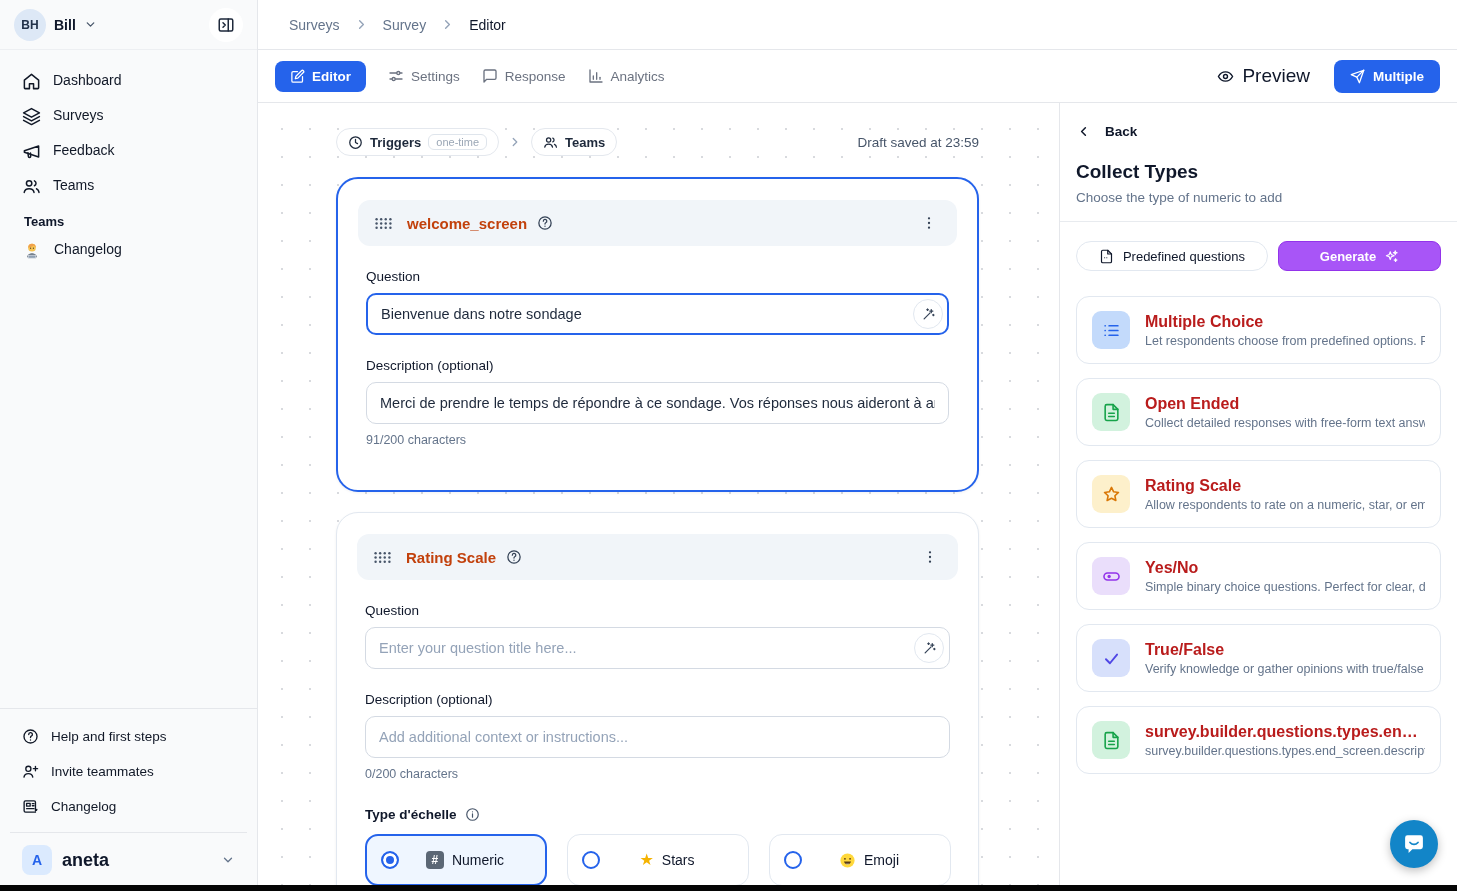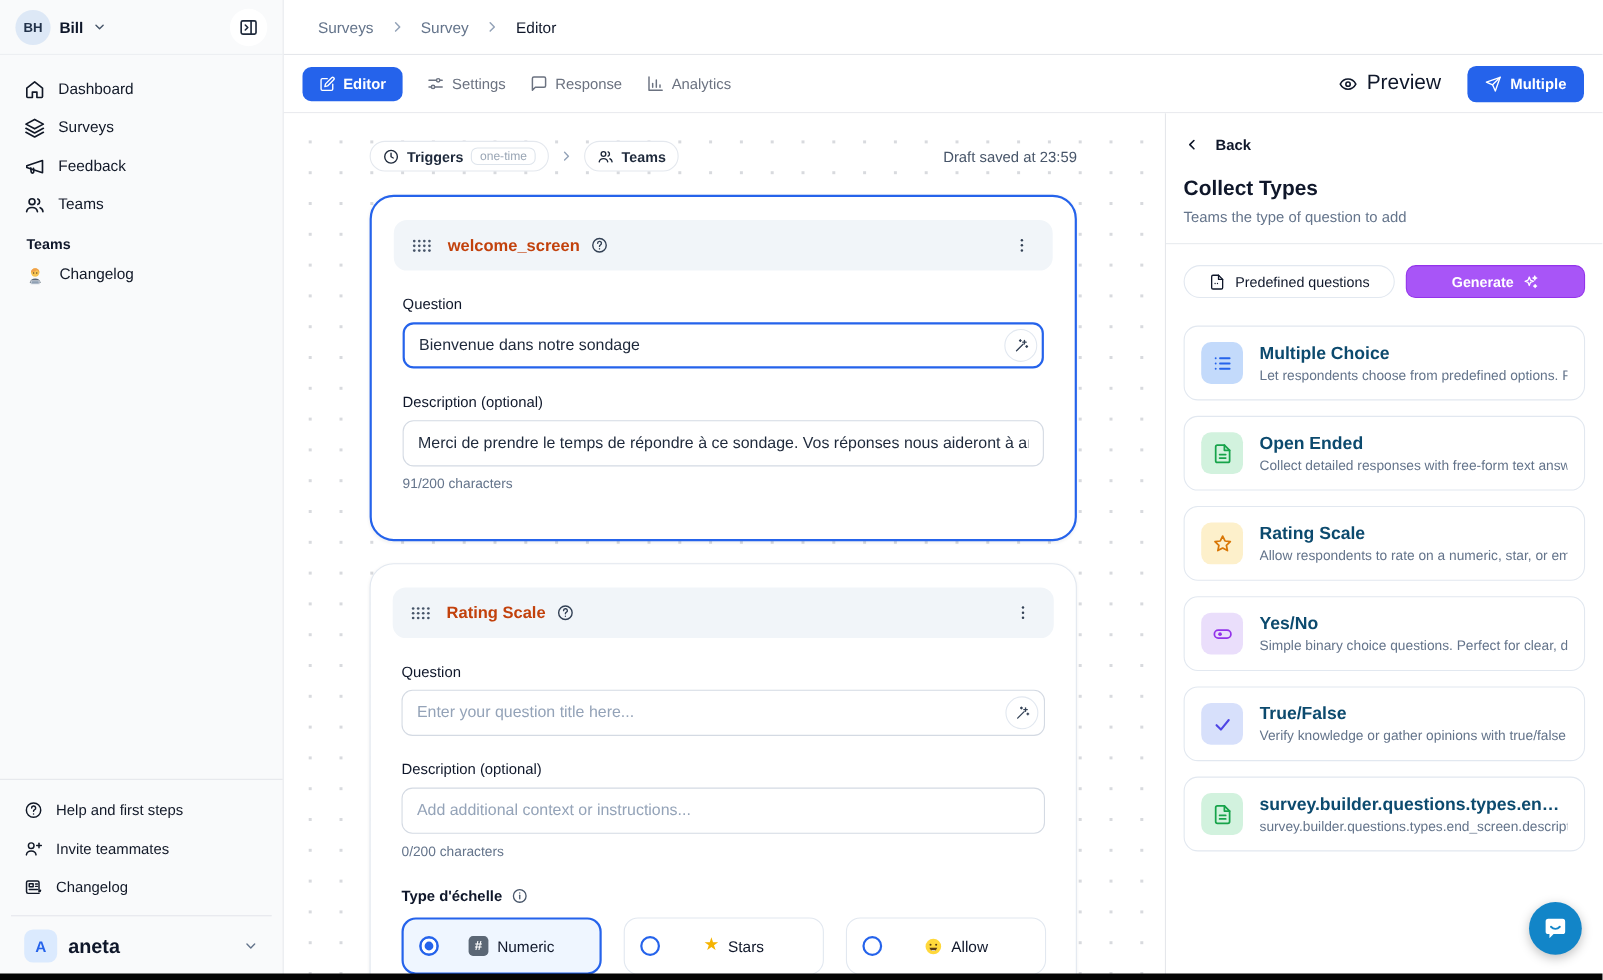--- a/index.html
+++ b/index.html
@@ -85,21 +85,21 @@
   .generate-btn { flex:1; height:30px; display:flex; align-items:center; justify-content:center; gap:8px; background:#a855f7; border:1px solid #9333ea; border-radius:9px; font-size:13px; font-weight:600; color:#fff; cursor:pointer; font-family:inherit; }
   .type-list { padding:25px 16px; display:flex; flex-direction:column; gap:14px; }
   .type-card { display:flex; align-items:center; gap:15px; border:1px solid #e2e8f0; border-radius:13px; padding:14px 15px; background:#fff; cursor:pointer; min-height:68px; }
   .type-ic { width:38px; height:38px; border-radius:9px; display:flex; align-items:center; justify-content:center; flex:0 0 38px; }
   .ti-blue   { background:#c3dafb; color:#2563eb; }
   .ti-green  { background:#d2f2de; color:#16a34a; }
   .ti-amber  { background:#fdf0cb; color:#d97706; }
   .ti-purple { background:#eadefb; color:#9333ea; }
   .ti-indigo { background:#d7e0fb; color:#4f46e5; }
   .type-text { min-width:0; }
-  .type-name { font-size:16px; font-weight:700; color:#0c4a6e; white-space:nowrap; overflow:hidden; text-overflow:ellipsis; }
+  .type-name { font-size:16px; font-weight:700; color:#b91c1c; white-space:nowrap; overflow:hidden; text-overflow:ellipsis; }
   .type-desc { font-size:12.5px; color:#64748b; margin-top:3px; white-space:nowrap; overflow:hidden; }
 
   
   .chat-fab { position:absolute; right:19px; bottom:23px; width:48px; height:48px; border-radius:50%; background:#1285c8; border:none; display:flex; align-items:center; justify-content:center; cursor:pointer; box-shadow:0 3px 10px rgba(0,0,0,.25); }
   .bottom-edge { position:absolute; left:0; bottom:0; width:100%; height:6px; background:#050505; z-index:60; }
 </style>
 </head>
 <body>
 
 <aside class="sidebar">
@@ -493,40 +493,40 @@
           <span class="scale-opt-content">
             <span>
               <svg width="17" height="17" viewBox="0 0 24 24">
                   <circle cx="12" cy="12" r="10" fill="#ffd83b"></circle>
                   <circle cx="8.4" cy="9.6" r="1.3" fill="#5a3b16"></circle>
                   <circle cx="15.6" cy="9.6" r="1.3" fill="#5a3b16"></circle>
                   <path d="M7 13.5c.8 2.6 2.7 4.2 5 4.2s4.2-1.6 5-4.2z" fill="#5a3b16"></path>
                   <path d="M9 16.6c.9.7 1.9 1.1 3 1.1s2.1-.4 3-1.1z" fill="#fff"></path>
                 </svg>
             </span>
-            <span>Allow</span>
+            <span>Emoji</span>
           </span>
         </div>
       </div>
     </div>
   </section>
 </main>
 
 <aside class="panel">
   <div class="panel-head panel-div">
     <div class="back-row">
       <span>
         <svg width="15" height="15" viewBox="0 0 24 24" fill="none" stroke="currentColor" stroke-width="2.4" stroke-linecap="round" stroke-linejoin="round">
             <polyline points="15 18 9 12 15 6"></polyline>
           </svg>
       </span>
       <span>Back</span>
     </div>
     <h2 class="panel-title">Collect Types</h2>
-    <p class="panel-sub">Teams the type of question to add</p>
+    <p class="panel-sub">Choose the type of numeric to add</p>
   </div>
 
   <div class="panel-actions">
     <button class="predef-btn">
       <span>
         <svg width="15" height="15" viewBox="0 0 24 24" fill="none" stroke="currentColor" stroke-width="1.9" stroke-linecap="round" stroke-linejoin="round">
             <path d="M14 2H6a2 2 0 0 0-2 2v16a2 2 0 0 0 2 2h12a2 2 0 0 0 2-2V8z"></path>
             <polyline points="14 2 14 8 20 8"></polyline>
             <line x1="9" y1="14" x2="9.01" y2="14"></line>
             <line x1="12.5" y1="14" x2="12.51" y2="14"></line>

